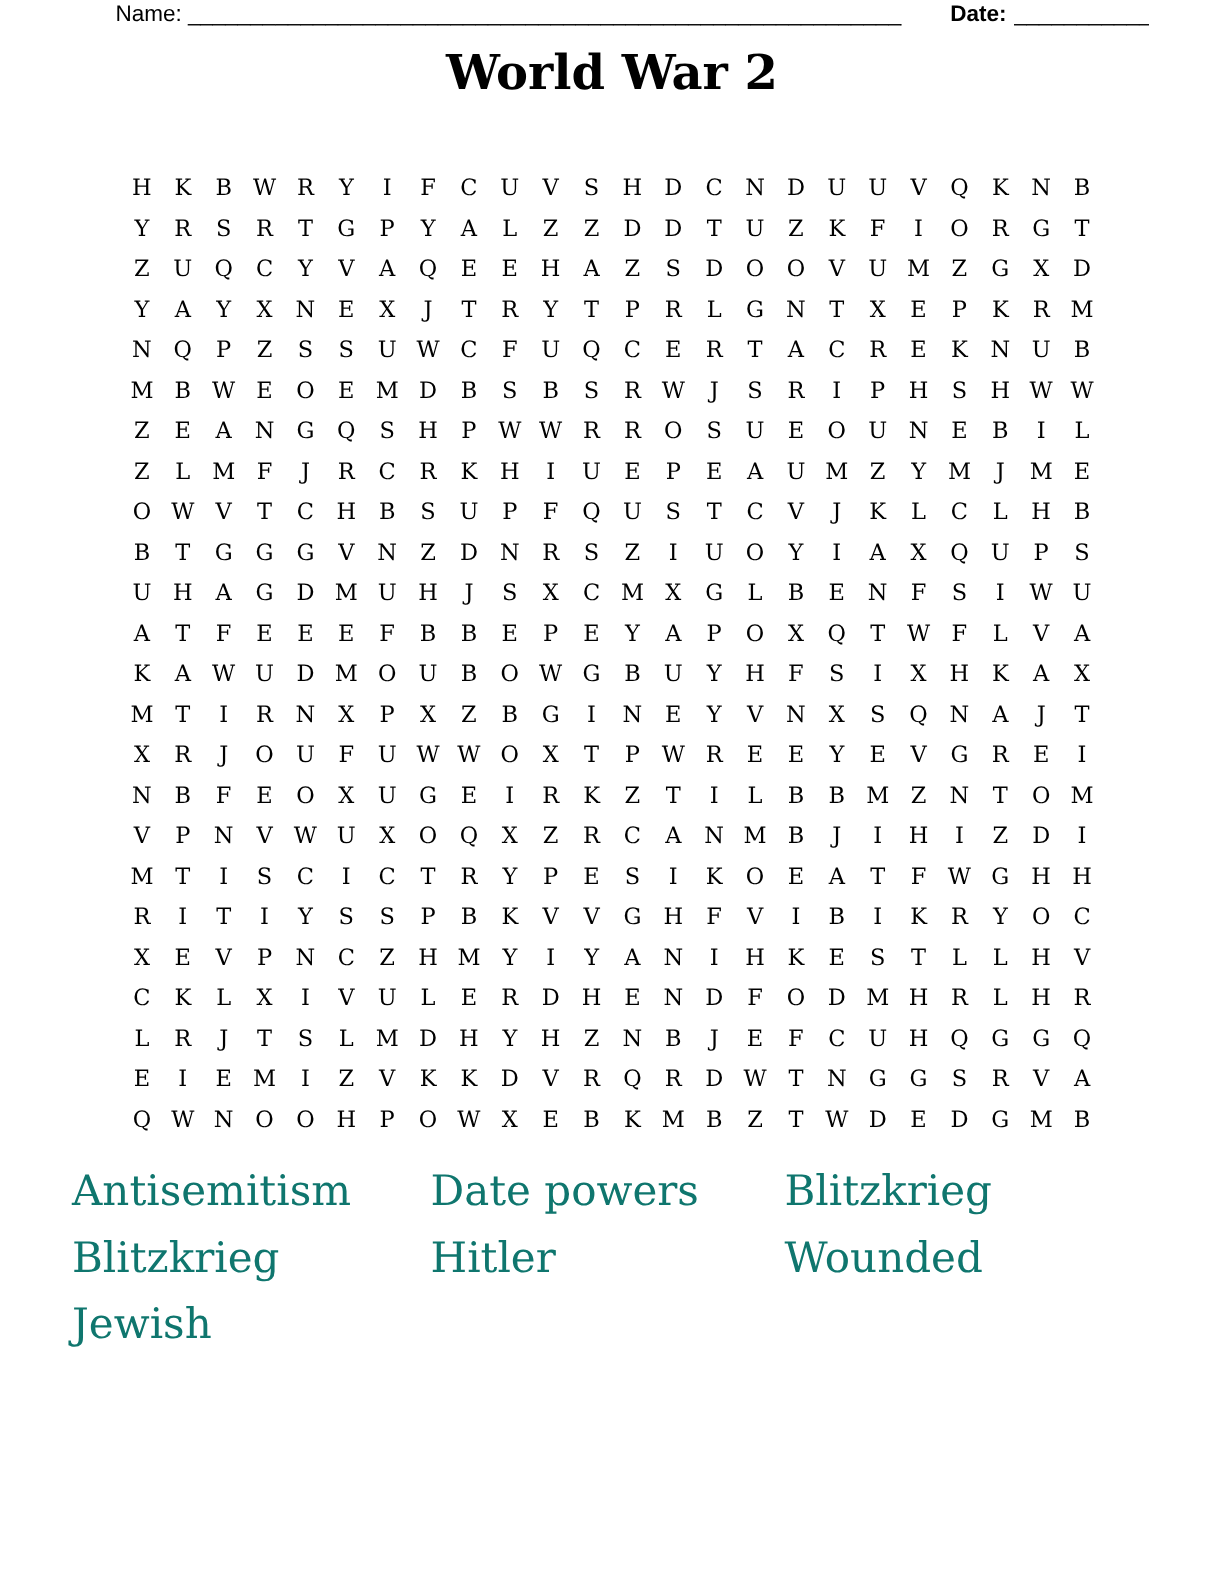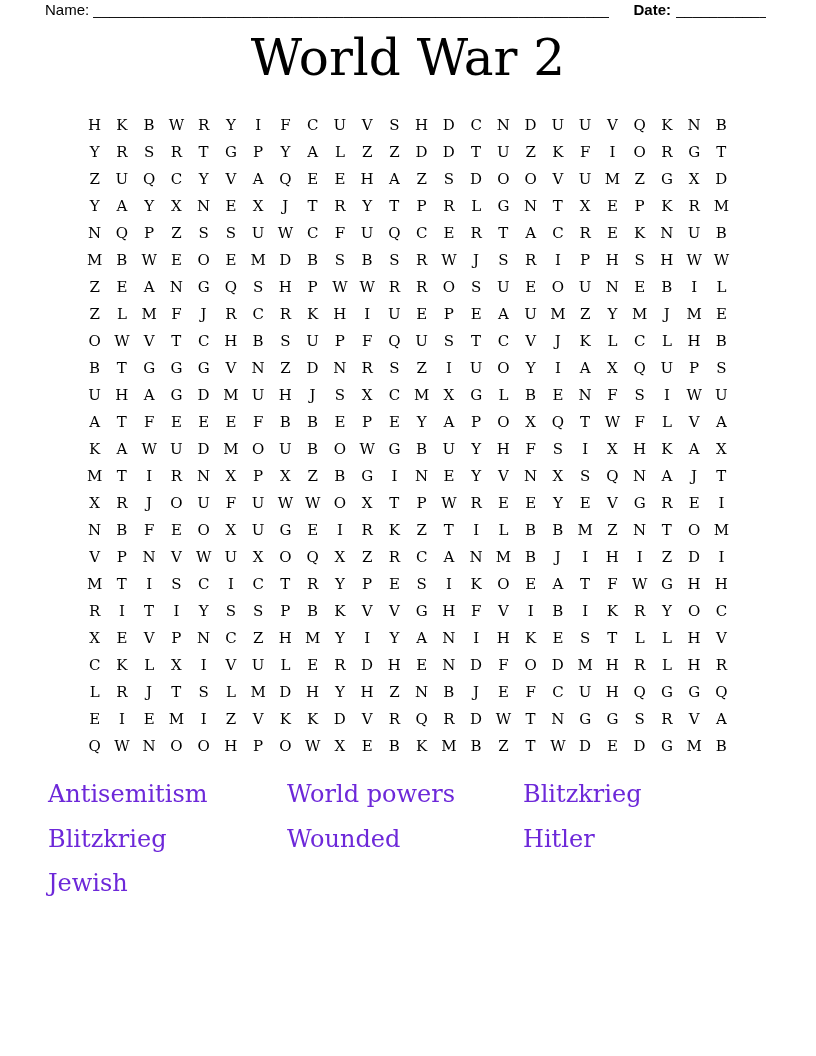--- a/index.html
+++ b/index.html
@@ -19,40 +19,40 @@
     top: 1px;
     left: 45px;
     right: 50px;
     display: flex;
     align-items: baseline;
     font-family: "Liberation Sans", sans-serif;
     font-size: 15px;
     color: #000000;
     white-space: nowrap;
   }
-  .header-row .label { flex: 0 0 auto; }
+  .header-row .label { flex: 0 0 auto; margin-left: 32px; }
   .blank {
     white-space: nowrap;
     overflow: hidden;
     letter-spacing: 0;
     color: #000000;
   }
   .name-blank { flex: 1 1 auto; margin-left: 4px; }
   .date-label { margin-left: 24px; font-weight: bold; }
   .date-blank { flex: 0 0 auto; width: 90px; margin-left: 5px; }
   
   .title {
     position: absolute;
     top: 29px;
     left: 0;
     width: 100%;
     text-align: center;
     font-family: "DejaVu Serif", serif;
-    font-size: 50px;
-    font-weight: 400;
+    font-size: 32px;
+    font-weight: 700;
     color: #000000;
   }
   
   .grid {
     position: absolute;
     left: 81px;
     top: 112px;
     display: flex;
     flex-direction: column;
   }
@@ -73,23 +73,23 @@
     position: absolute;
     left: 48px;
     top: 772px;
     width: 720px;
     display: grid;
     grid-template-columns: 239px 236px auto;
     grid-auto-rows: 44.5px;
   }
   .word {
     font-family: "DejaVu Serif", serif;
-    font-size: 24px;
+    font-size: 28px;
     line-height: 44.5px;
-    color: #6d28d9;
+    color: #0f766e;
     white-space: nowrap;
   }
 </style>
 </head>
 <body>
 
 <div class="page">
 
   <div class="header-row">
     <span class="label">Name:</span>
@@ -722,21 +722,21 @@
         <span class="cell">E</span>
         <span class="cell">D</span>
         <span class="cell">G</span>
         <span class="cell">M</span>
         <span class="cell">B</span>
       </div>
     </div>
 
   <div class="words" id="word-bank">
       <div class="word">Antisemitism</div>
-      <div class="word">World powers</div>
+      <div class="word">Date powers</div>
       <div class="word">Blitzkrieg</div>
       <div class="word">Blitzkrieg</div>
+      <div class="word">Hitler</div>
       <div class="word">Wounded</div>
-      <div class="word">Hitler</div>
       <div class="word">Jewish</div>
     </div>
 
 </div>
 
 </body></html>

